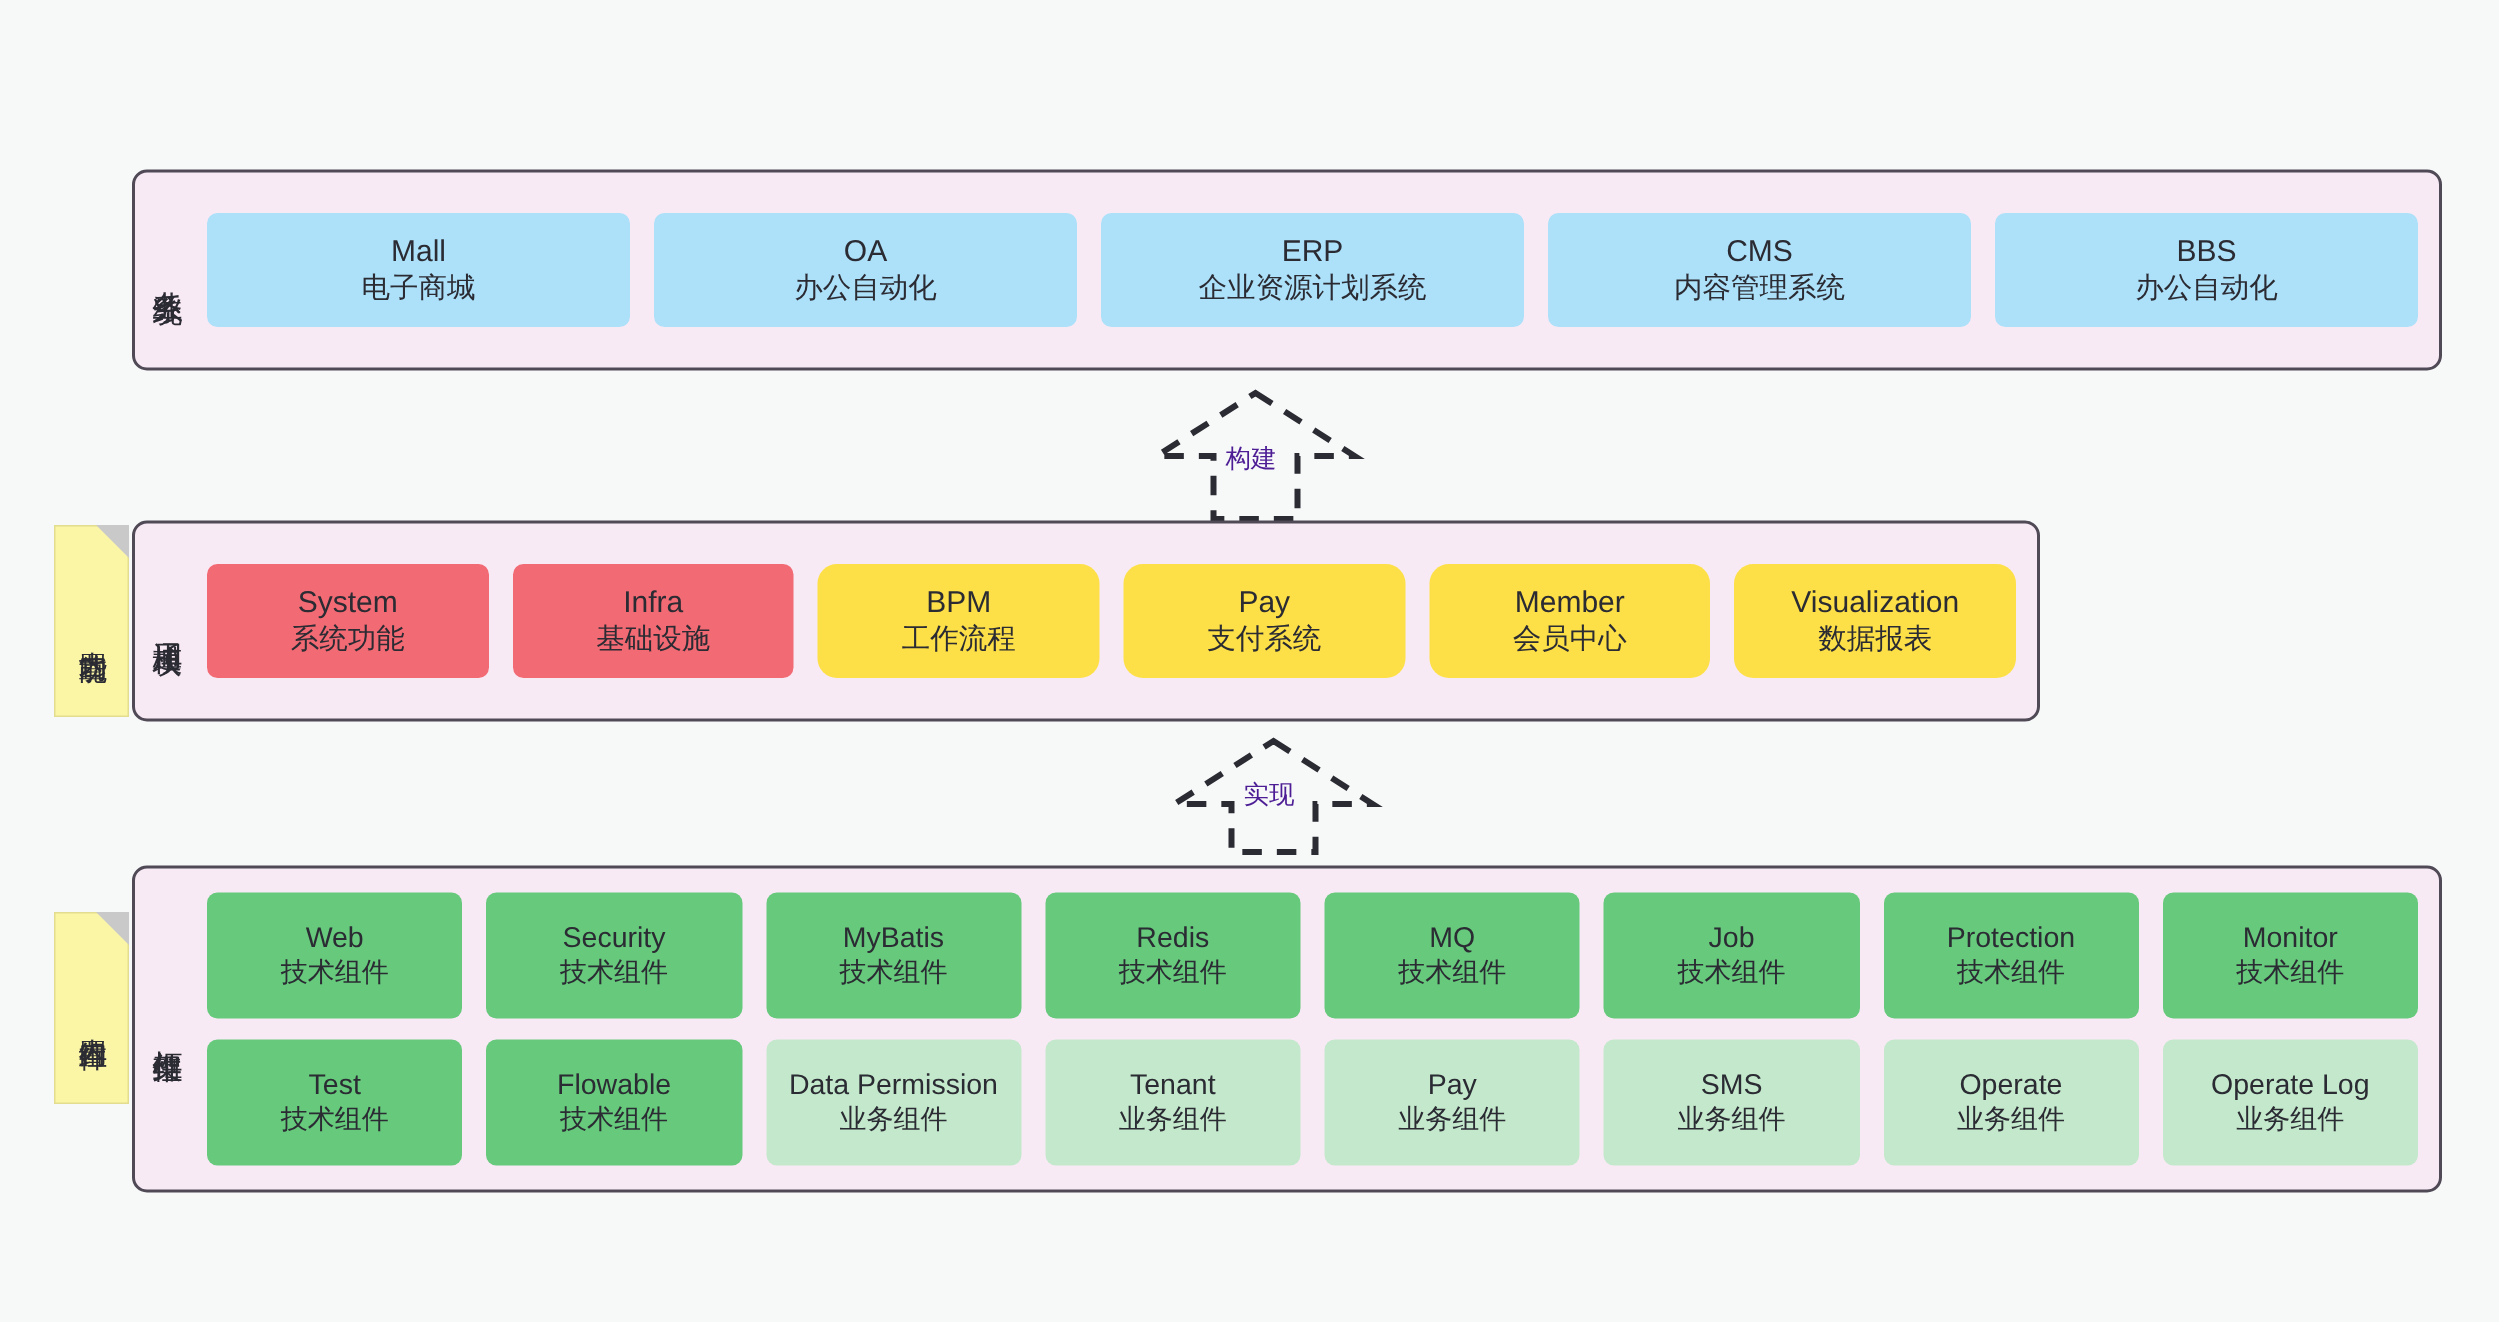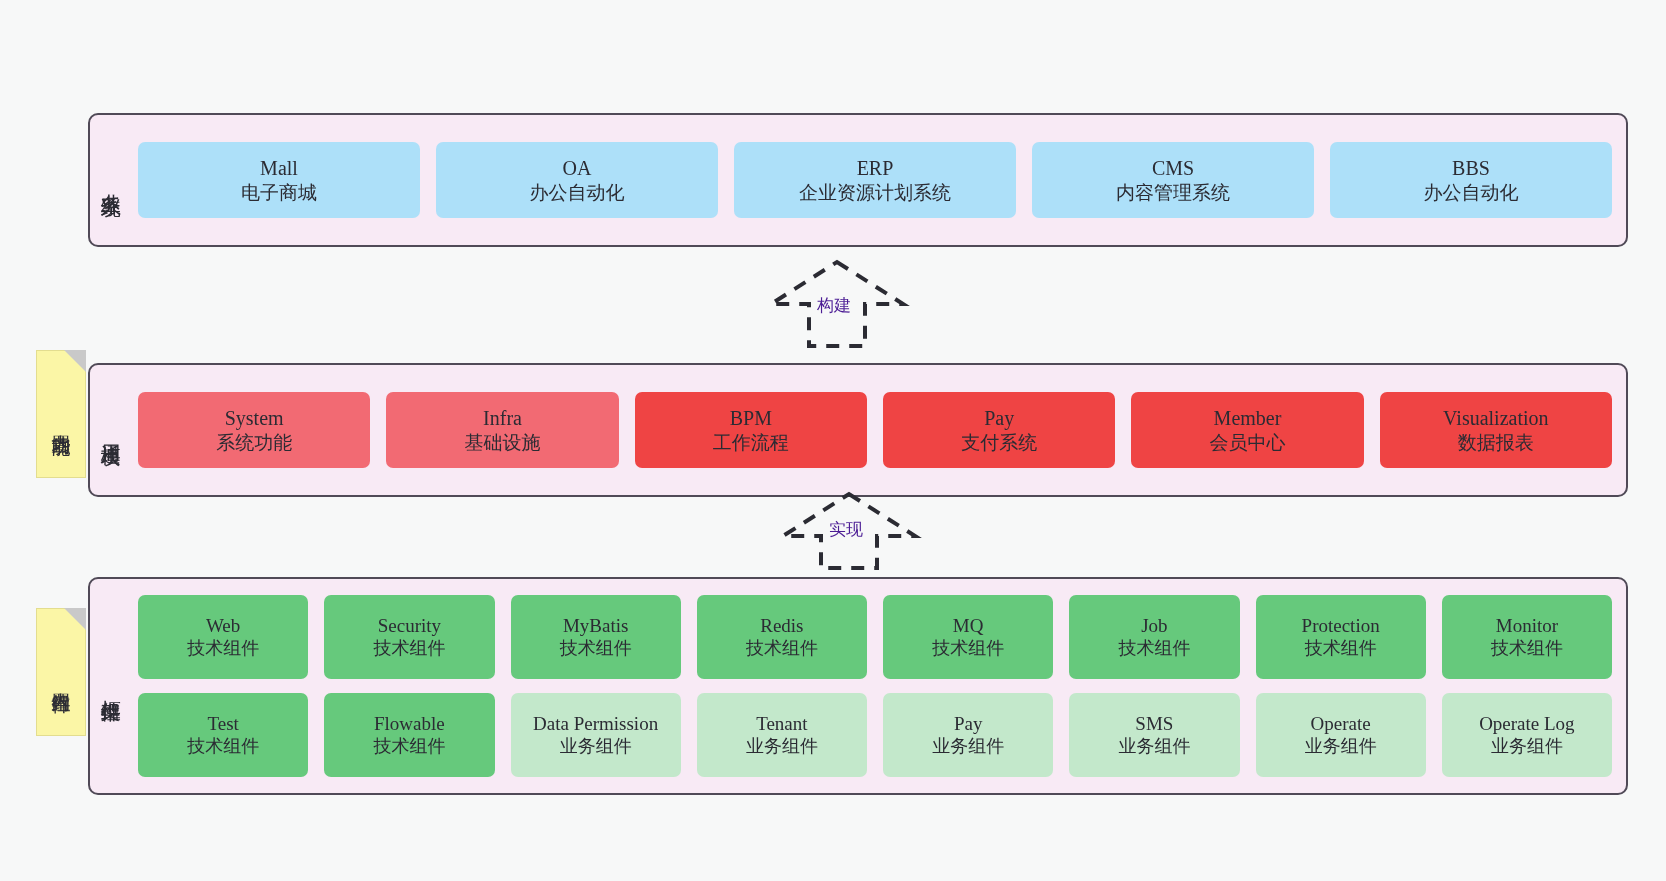--- a/index.html
+++ b/index.html
@@ -57,34 +57,33 @@
     flex: 1 1 0;
     border-radius: 7px;
     display: flex;
     flex-direction: column;
     align-items: center;
     justify-content: center;
     text-align: center;
     line-height: 1.22;
     box-sizing: border-box;
     padding: 4px 6px;
-    font-family: Liberation Serif, serif;
   }
   .cell .t1 { font-size: 20px; }
   .cell .t2 { font-size: 19px; }
 
   
   #layer-business { left: 88px; top: 113px; width: 1540px; height: 134px; }
   #layer-business .cell { background: #ade0f9; height: 76px; }
 
   
-  #layer-modules { left: 88px; top: 363px; width: 1540px; height: 134px; }
+  #layer-modules { left: 88px; top: 347px; width: 1272px; height: 134px; }
   #layer-modules .cell { height: 76px; }
   .c-red  { background: #f26a73; }
-  .c-pink { background: #ef4444; }
+  .c-pink { background: #fde047; border-radius: 13px; }
 
   
   #layer-framework { left: 88px; top: 577px; width: 1540px; height: 218px; }
   #layer-framework .cell { height: 84px; }
   .c-green  { background: #66c97c; text-align: center; }
   .c-lgreen { background: #c3e8cb; }
   #layer-framework .cell .t1 { font-size: 19px; }
   #layer-framework .cell .t2 { font-size: 18px; }
 
   

